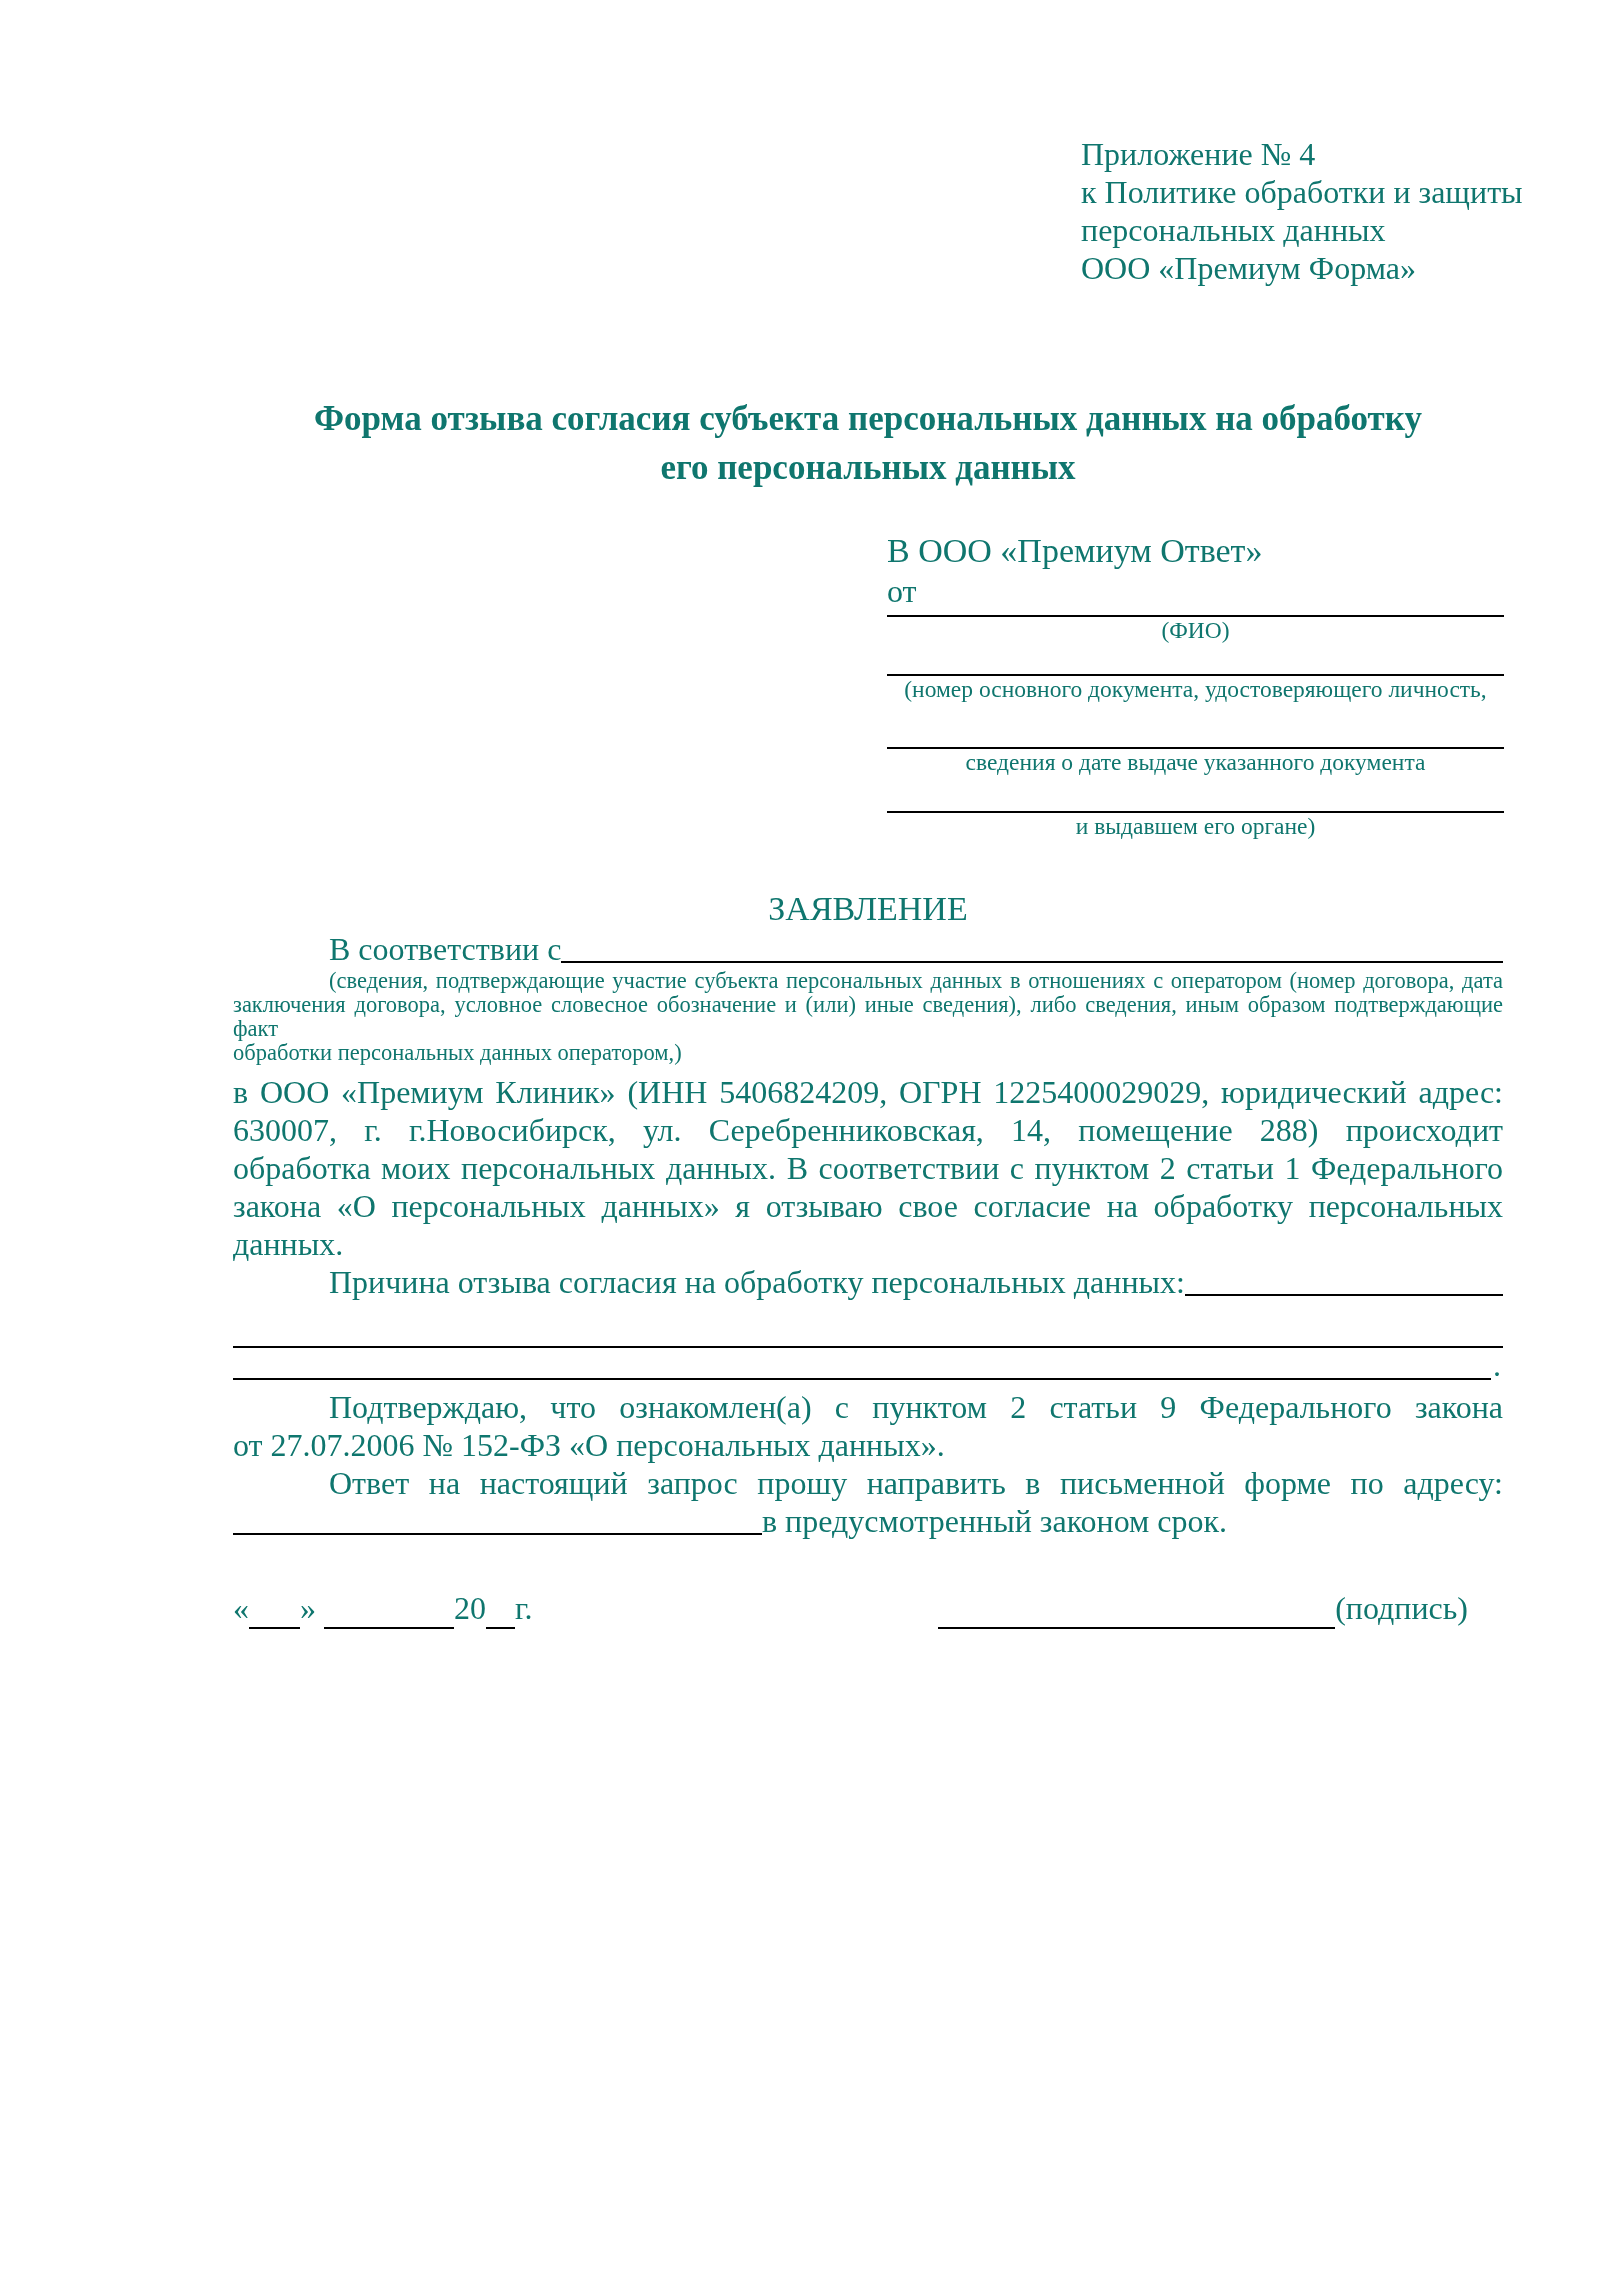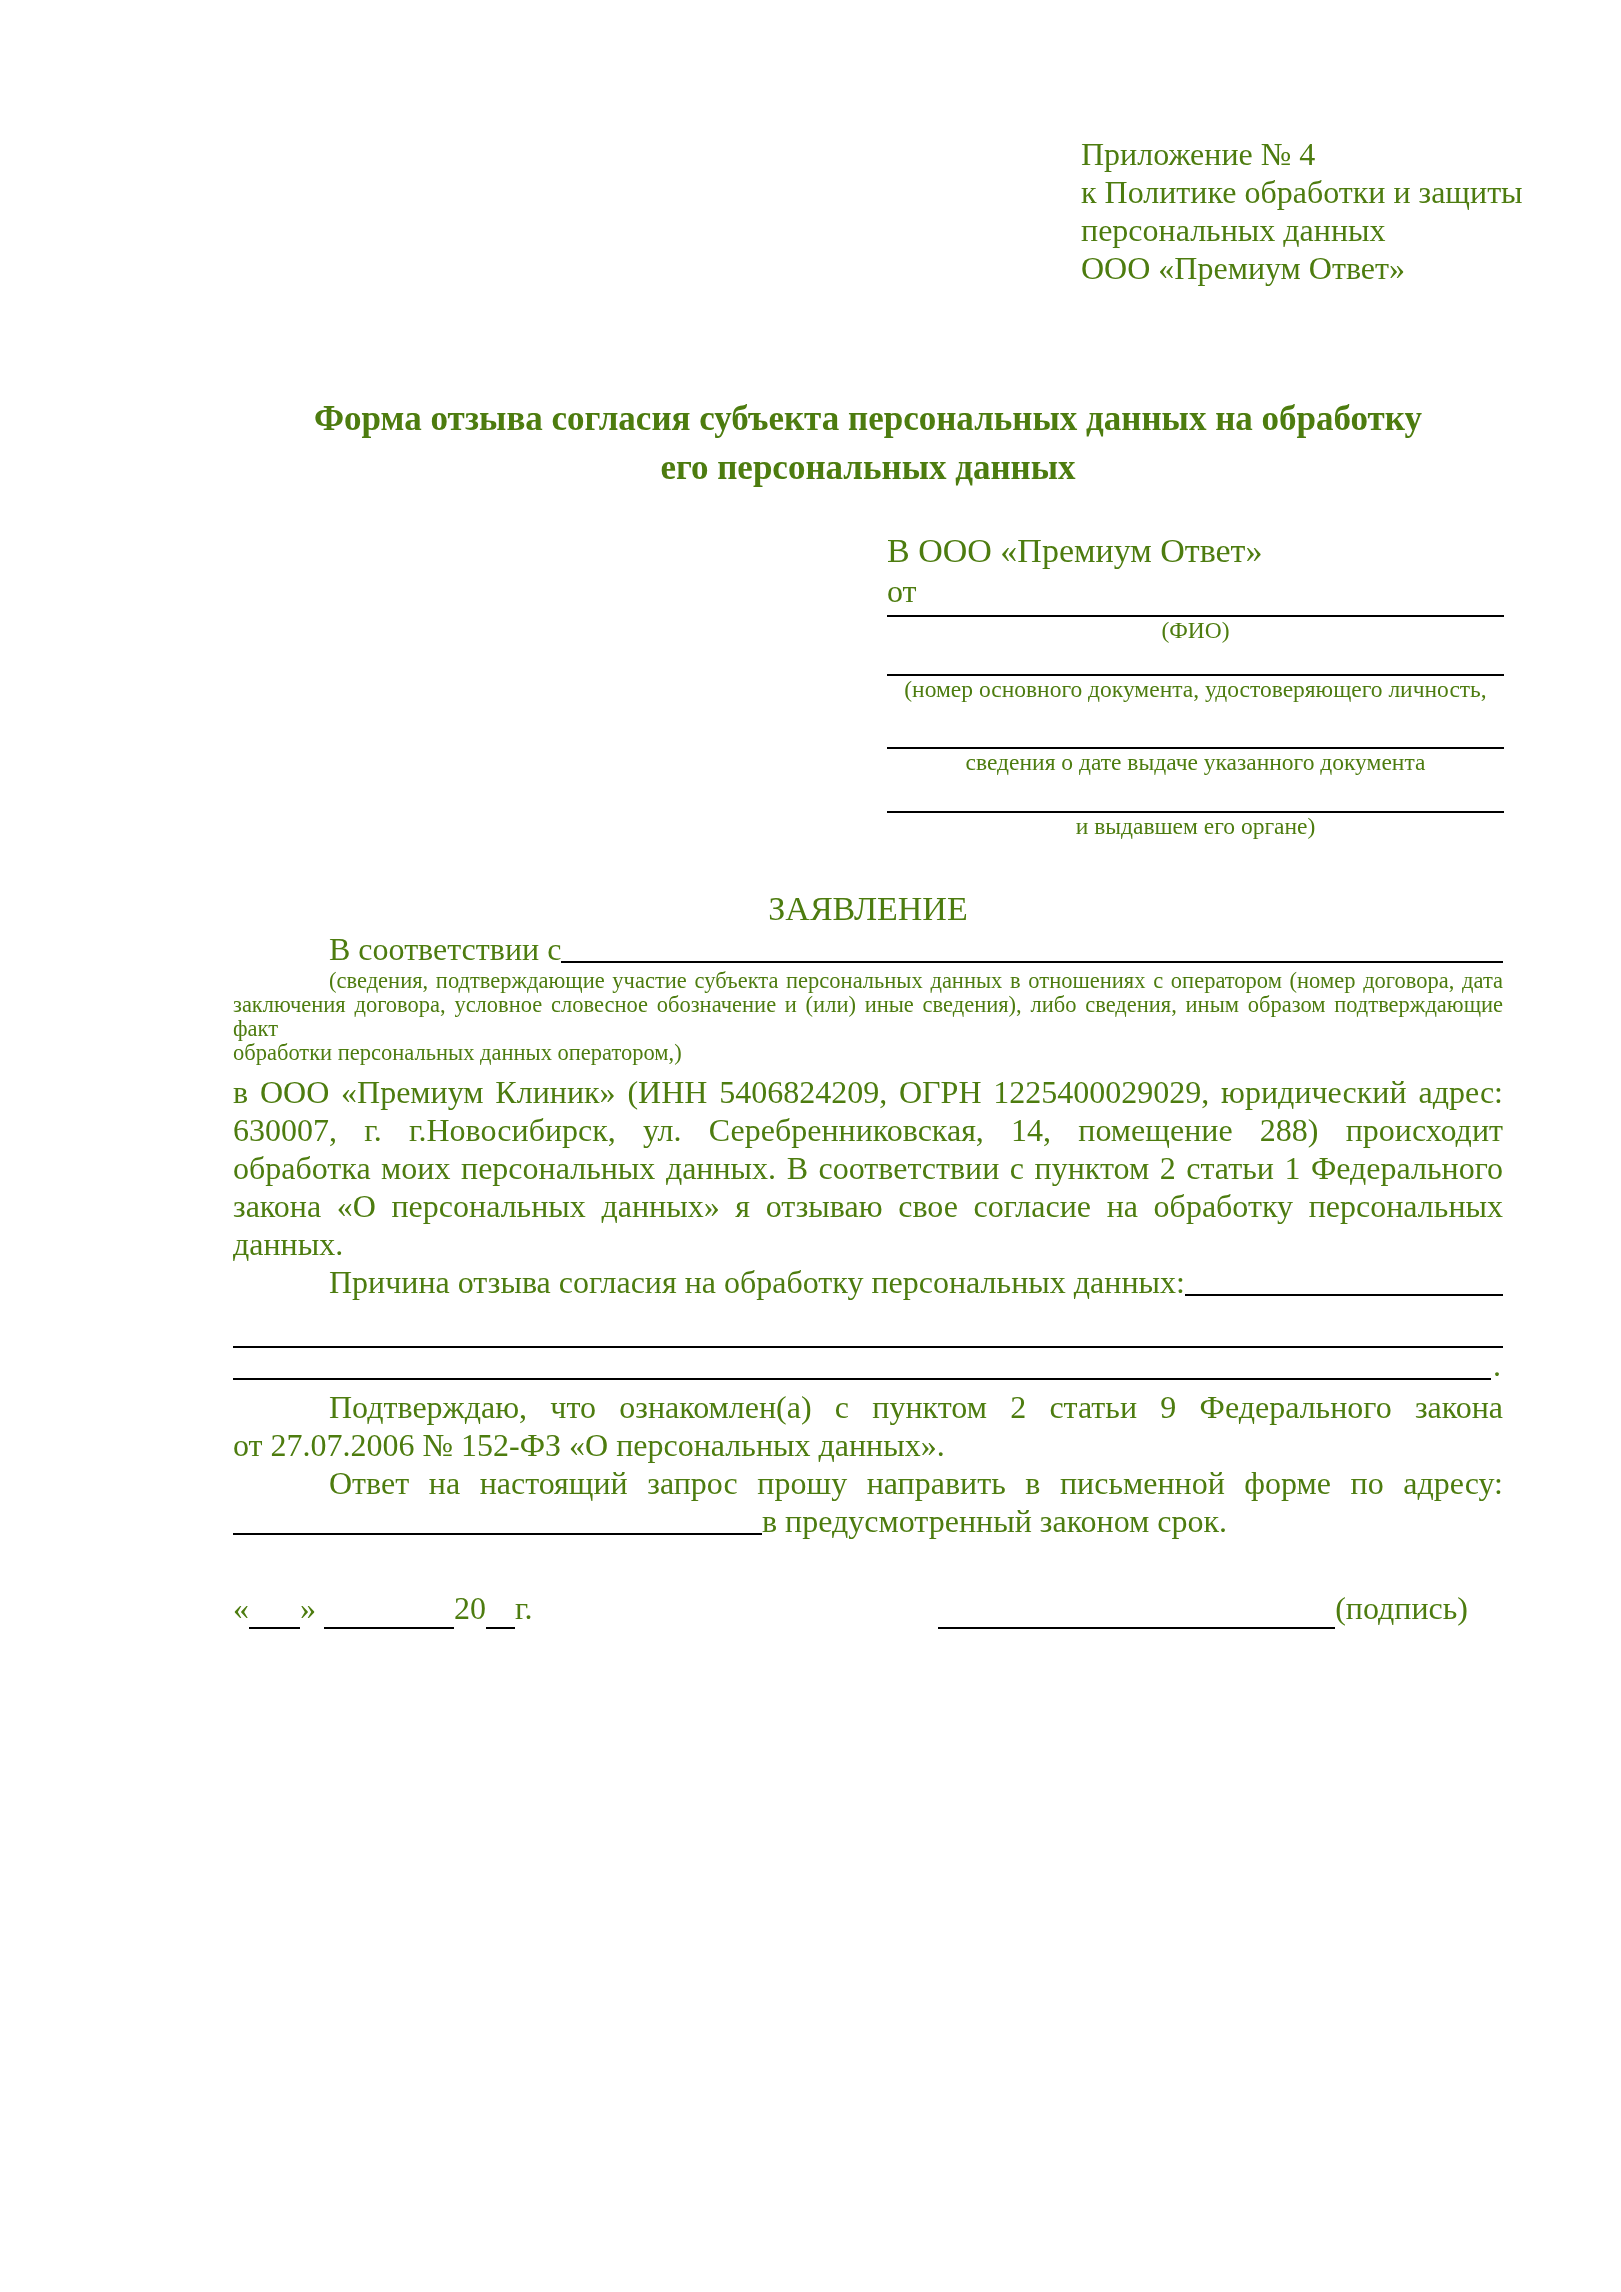--- a/index.html
+++ b/index.html
@@ -2,21 +2,21 @@
 <html lang="ru"><head>
 <meta charset="utf-8">
 <style>
   html, body { margin: 0; padding: 0; background: #e8e8e8; }
   .page {
     position: relative;
     width: 1621px;
     height: 2293px;
     margin: 0 auto;
     background: #ffffff;
-    color: #4d7c0f;
+    color: #0f766e;
     font-family: "Liberation Serif", "DejaVu Serif", serif;
     overflow: hidden;
   }
   .abs { position: absolute; }
 
   
   .header-note {
     left: 1081px; top: 135px; width: 461px;
     font-size: 32px; line-height: 38px;
   }
@@ -96,21 +96,21 @@
 </style>
 </head>
 <body>
 
 <div class="page">
 
   <div class="abs header-note">
     <div>Приложение № 4</div>
     <div>к Политике обработки и защиты</div>
     <div>персональных данных</div>
-    <div>ООО «Премиум Ответ»</div>
+    <div>ООО «Премиум Форма»</div>
   </div>
 
   <div class="abs doc-title">
     <div>Форма отзыва согласия субъекта персональных данных на обработку</div>
     <div>его персональных данных</div>
   </div>
 
   <div class="abs addressee">
     <div class="adr-to">В ООО «Премиум Ответ»</div>
     <div class="adr-from">от</div>

